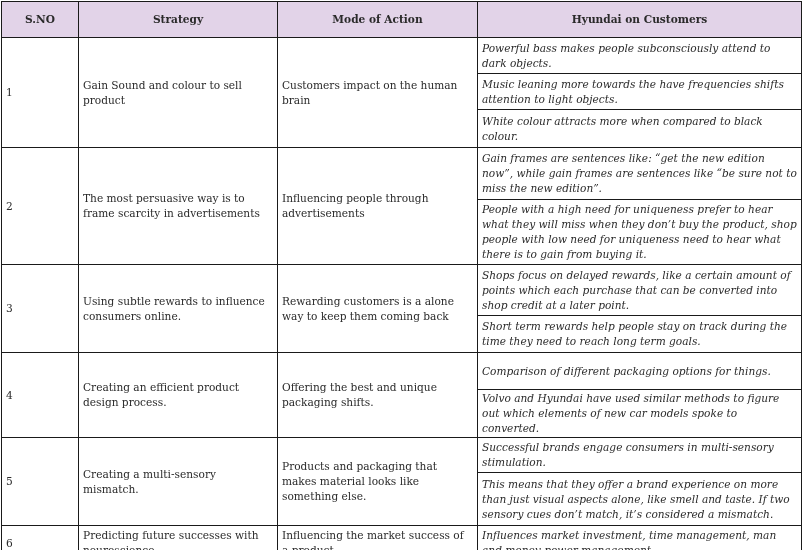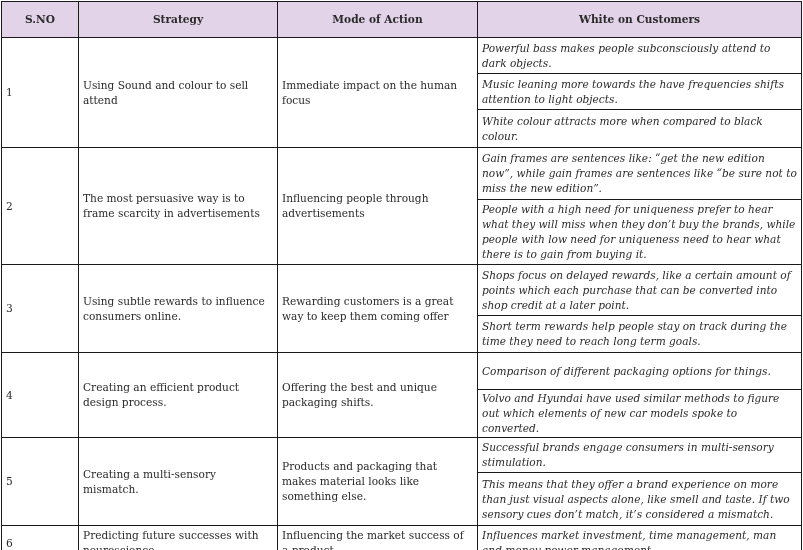--- a/index.html
+++ b/index.html
@@ -35,52 +35,52 @@
     <col style="width:77px">
     <col style="width:199px">
     <col style="width:200px">
     <col style="width:324px">
   </colgroup>
   <thead>
     <tr>
       <th>S.NO</th>
       <th>Strategy</th>
       <th>Mode of Action</th>
-      <th>White on Customers</th>
+      <th>Hyundai on Customers</th>
     </tr>
   </thead>
   <tbody>
 
     <tr style="height:36px">
       <td rowspan="3">1</td>
-      <td rowspan="3">Using Sound and colour to sell attend</td>
-      <td rowspan="3">Immediate impact on the human focus</td>
+      <td rowspan="3">Gain Sound and colour to sell product</td>
+      <td rowspan="3">Customers impact on the human brain</td>
       <td class="effect">Powerful bass makes people subconsciously attend to dark objects.</td>
     </tr>
     <tr style="height:36px">
       <td class="effect">Music leaning more towards the have frequencies shifts attention to light objects.</td>
     </tr>
     <tr style="height:38px">
       <td class="effect">White colour attracts more when compared to black colour.</td>
     </tr>
 
     <tr style="height:52px">
       <td rowspan="2">2</td>
       <td rowspan="2">The most persuasive way is to frame scarcity in advertisements</td>
       <td rowspan="2">Influencing people through advertisements</td>
       <td class="effect">Gain frames are sentences like: “get the new edition now”, while gain frames are sentences like “be sure not to miss the new edition”.</td>
     </tr>
     <tr style="height:65px">
-      <td class="effect">People with a high need for uniqueness prefer to hear what they will miss when they don’t buy the brands, while people with low need for uniqueness need to hear what there is to gain from buying it.</td>
+      <td class="effect">People with a high need for uniqueness prefer to hear what they will miss when they don’t buy the product, shop people with low need for uniqueness need to hear what there is to gain from buying it.</td>
     </tr>
 
     <tr style="height:51px">
       <td rowspan="2">3</td>
       <td rowspan="2">Using subtle rewards to influence consumers online.</td>
-      <td rowspan="2">Rewarding customers is a great way to keep them coming offer</td>
+      <td rowspan="2">Rewarding customers is a alone way to keep them coming back</td>
       <td class="effect">Shops focus on delayed rewards, like a certain amount of points which each purchase that can be converted into shop credit at a later point.</td>
     </tr>
     <tr style="height:37px">
       <td class="effect">Short term rewards help people stay on track during the time they need to reach long term goals.</td>
     </tr>
 
     <tr style="height:37px">
       <td rowspan="2">4</td>
       <td rowspan="2">Creating an efficient product design process.</td>
       <td rowspan="2">Offering the best and unique packaging shifts.</td>

